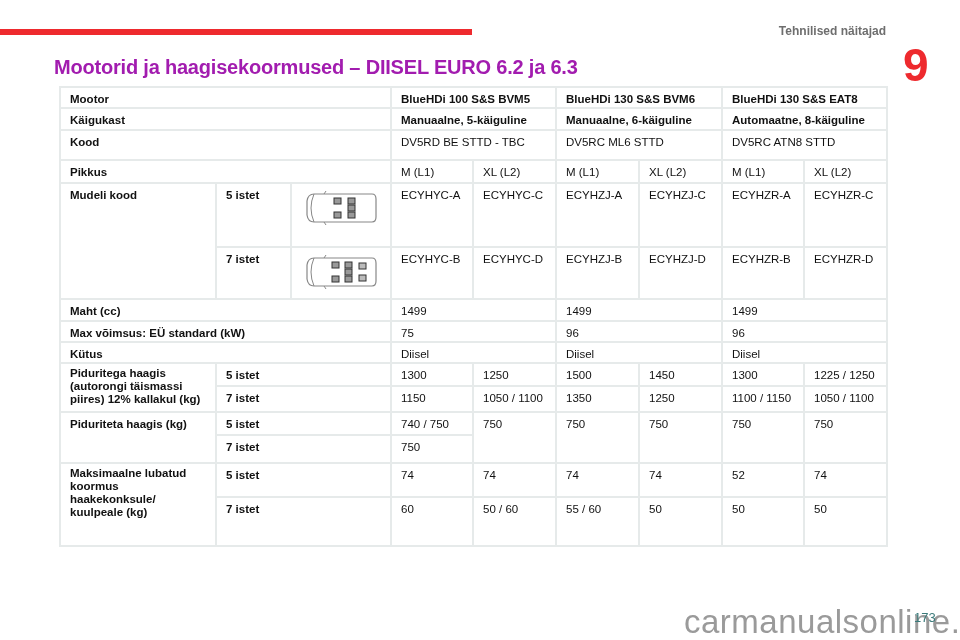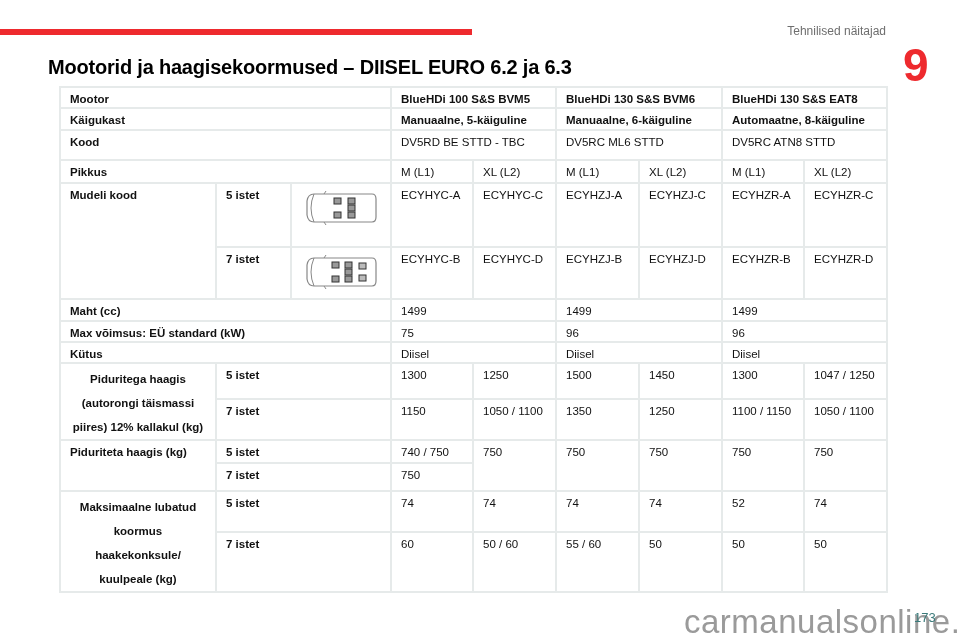--- a/index.html
+++ b/index.html
@@ -1,33 +1,33 @@
 <!DOCTYPE html>
 <html><head>
 <meta charset="utf-8">
 <style>
   html, body { margin: 0; padding: 0; }
   body {
     width: 960px; height: 640px; position: relative; overflow: hidden;
     background: #ffffff; font-family: "Liberation Sans", sans-serif; color: #111;
   }
   .redbar { position: absolute; left: 0; top: 29px; width: 472px; height: 6px; background: #ee2a2e; }
-  .section-title { position: absolute; right: 74px; top: 24px; font-size: 12px; color: #6e6e6e; }
+  .section-title { position: absolute; right: 74px; top: 24px; font-size: 12px; color: #6e6e6e; font-weight: bold; }
   .chapter-num { position: absolute; left: 903px; top: 42px; font-size: 46px; font-weight: bold; color: #ee2a2e; line-height: 1; }
-  .page-title { position: absolute; left: 48px; top: 56px; font-size: 20px; font-weight: bold; color: #000000; letter-spacing: -0.2px; }
+  .page-title { position: absolute; left: 54px; top: 56px; font-size: 20px; font-weight: bold; color: #a21caf; letter-spacing: -0.2px; }
   table.spec {
     position: absolute; left: 59px; top: 86px; border-collapse: collapse;
     font-size: 11.5px; table-layout: fixed;
   }
   table.spec td {
     border: 2px solid #e6eaea; padding: 3px 9px 0 9px; vertical-align: top;
     white-space: nowrap; line-height: 16px;
   }
   table.spec td.b { font-weight: bold; }
-  table.spec td.wrap { white-space: normal; line-height: 24px; text-align: center; }
+  table.spec td.wrap { white-space: normal; line-height: 13px; }
   .vanicon { display: block; margin: 2px auto 0 auto; }
   .watermark { position: absolute; left: 684px; top: 603px; font-size: 33px; color: #9a9a9a; letter-spacing: 0.5px; }
   .pagenum { position: absolute; left: 914px; top: 610px; font-size: 13px; color: #3a7a7a; }
 </style>
 </head>
 <body>
 
 <div class="redbar"></div>
 <div class="section-title">Tehnilised näitajad</div>
 <div class="chapter-num">9</div>
@@ -139,21 +139,21 @@
     <td colspan="2">Diisel</td>
   </tr>
   <tr style="height:23px">
     <td class="b wrap" rowspan="2">Piduritega haagis (autorongi täismassi piires) 12% kallakul (kg)</td>
     <td class="b" colspan="2">5 istet</td>
     <td>1300</td>
     <td>1250</td>
     <td>1500</td>
     <td>1450</td>
     <td>1300</td>
-    <td>1047 / 1250</td>
+    <td>1225 / 1250</td>
   </tr>
   <tr style="height:26px">
     <td class="b" colspan="2">7 istet</td>
     <td>1150</td>
     <td>1050 / 1100</td>
     <td>1350</td>
     <td>1250</td>
     <td>1100 / 1150</td>
     <td>1050 / 1100</td>
   </tr>

